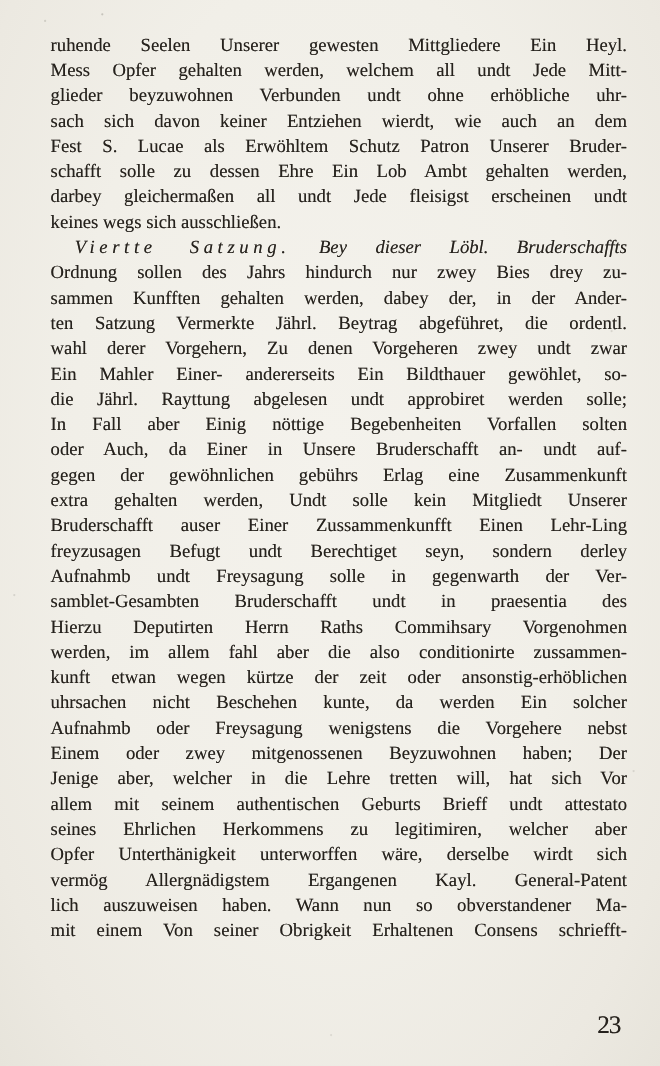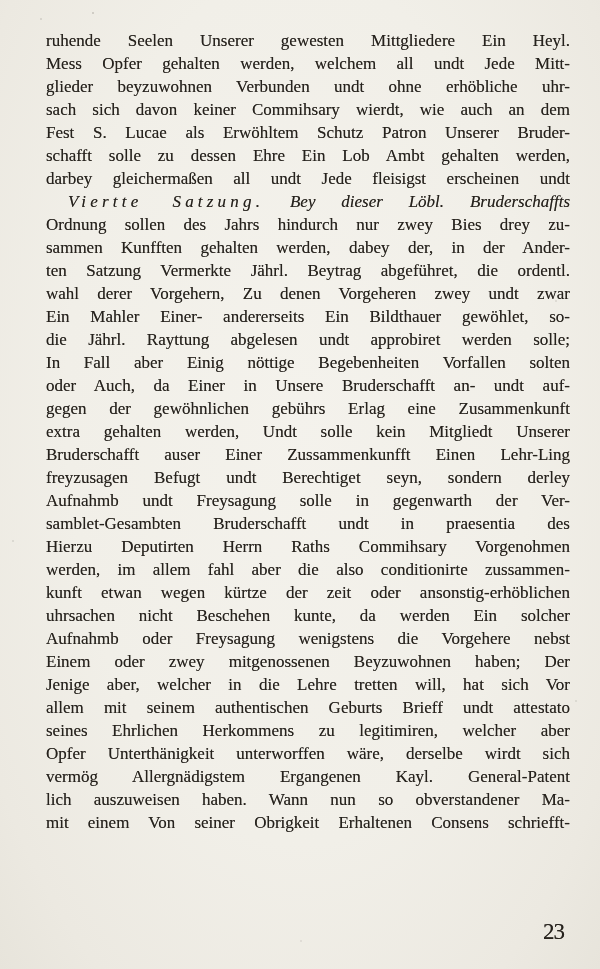--- a/index.html
+++ b/index.html
@@ -68,24 +68,25 @@
 </style>
 </head>
 <body>
 
 <div class="page">
   <div class="specks"></div>
   <div class="text-block">
       <div class="line">ruhende Seelen Unserer gewesten Mittgliedere Ein Heyl.</div>
       <div class="line">Mess Opfer gehalten werden, welchem all undt Jede Mitt-</div>
       <div class="line">glieder beyzuwohnen Verbunden undt ohne erhöbliche uhr-</div>
-      <div class="line">sach sich davon keiner Commihsary wierdt, wie auch an dem</div>
+      <div class="line">sach sich davon keiner Entziehen wierdt, wie auch an dem</div>
       <div class="line">Fest S. Lucae als Erwöhltem Schutz Patron Unserer Bruder-</div>
       <div class="line">schafft solle zu dessen Ehre Ein Lob Ambt gehalten werden,</div>
       <div class="line">darbey gleichermaßen all undt Jede fleisigst erscheinen undt</div>
+      <div class="line no-just">keines wegs sich ausschließen.</div>
       <div class="line indent"><span class="lead">Viertte Satzung.</span> Bey dieser Löbl. Bruderschaffts</div>
       <div class="line">Ordnung sollen des Jahrs hindurch nur zwey Bies drey zu-</div>
       <div class="line">sammen Kunfften gehalten werden, dabey der, in der Ander-</div>
       <div class="line">ten Satzung Vermerkte Jährl. Beytrag abgeführet, die ordentl.</div>
       <div class="line">wahl derer Vorgehern, Zu denen Vorgeheren zwey undt zwar</div>
       <div class="line">Ein Mahler Einer- andererseits Ein Bildthauer gewöhlet, so-</div>
       <div class="line">die Jährl. Rayttung abgelesen undt approbiret werden solle;</div>
       <div class="line">In Fall aber Einig nöttige Begebenheiten Vorfallen solten</div>
       <div class="line">oder Auch, da Einer in Unsere Bruderschafft an- undt auf-</div>
       <div class="line">gegen der gewöhnlichen gebührs Erlag eine Zusammenkunft</div>

